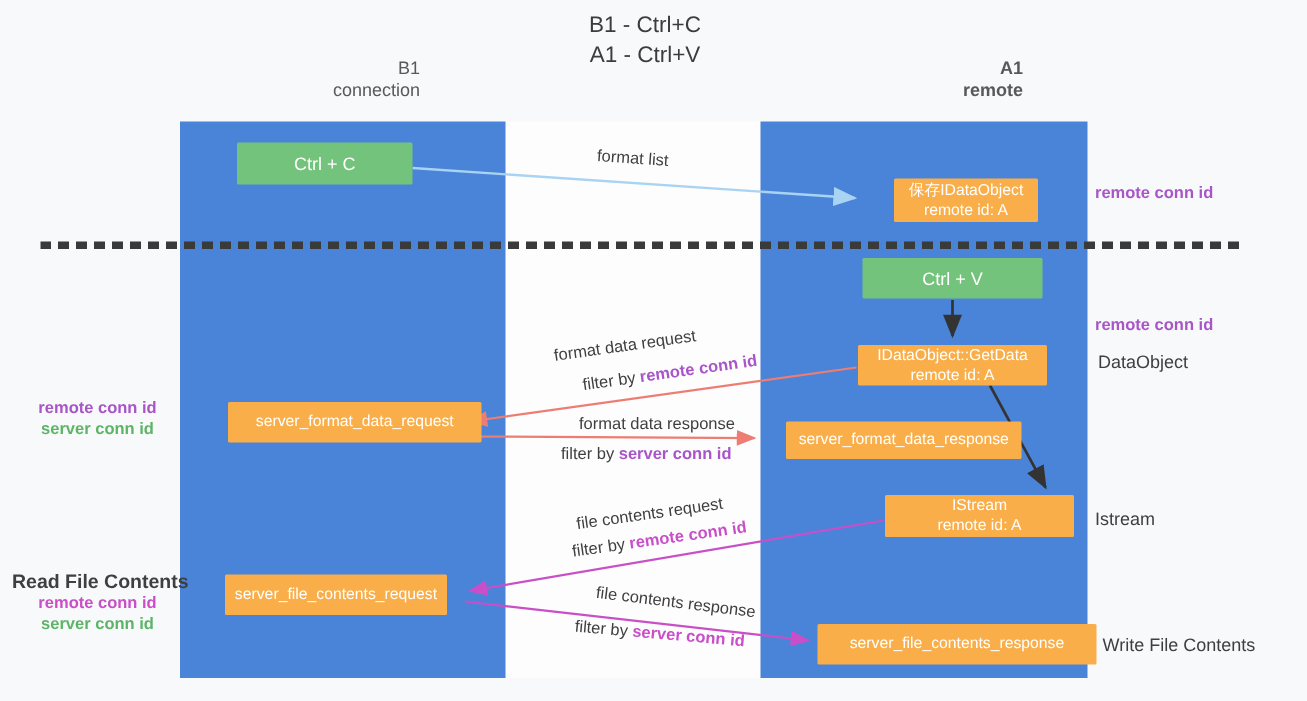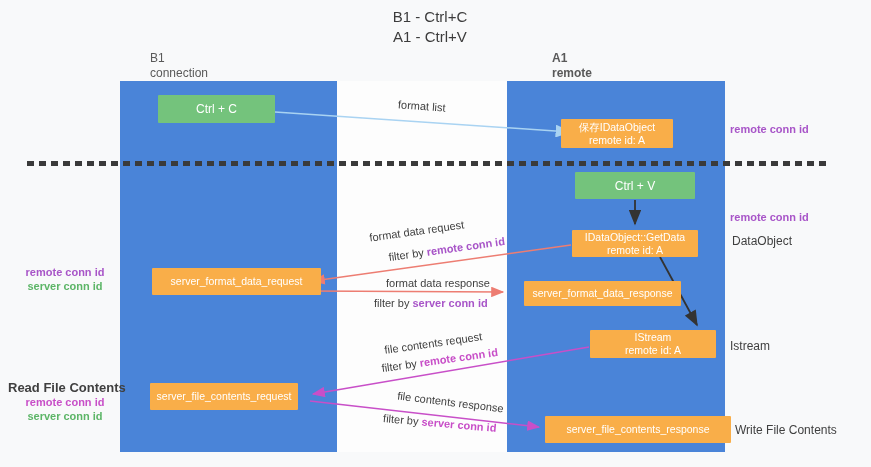--- a/index.html
+++ b/index.html
@@ -1,33 +1,33 @@
 <!DOCTYPE html>
 <html><head>
 <meta charset="utf-8">
 <style>
   html,body{margin:0;padding:0;}
   body{font-family:"Liberation Sans","DejaVu Sans",sans-serif;background:#f8f8f8;}
   .canvas{position:relative;width:871px;height:467px;background:#f8f9fa;overflow:hidden;}
   .abs{position:absolute;}
   .title{top:7px;left:0;width:860px;text-align:center;font-size:15px;line-height:20px;color:#3c3c3c;z-index:4;}
-  .colhead{top:51px;width:130px;text-align:left;font-size:12px;line-height:15px;color:#595959;z-index:4;}
+  .colhead{top:38px;width:130px;text-align:right;font-size:12px;line-height:15px;color:#595959;z-index:4;}
   .colhead.left{left:150px;}
   .colhead.right{left:552px;font-weight:bold;}
   .lifeline{top:81px;height:371px;background:#4a84d8;z-index:1;}
   .lifeline.left{left:120px;width:217px;}
   .lifeline.right{left:507px;width:218px;}
   .gapband{left:337px;top:81px;width:170px;height:371px;background:#fdfdfd;z-index:0;}
   svg.overlay{position:absolute;left:0;top:0;z-index:2;}
   .node{z-index:3;display:flex;flex-direction:column;align-items:center;justify-content:center;
         text-align:center;color:#ffffff;border-radius:1px;}
   .green{background:#74c37c;font-size:12px;}
   .orange{background:#f9ae49;font-size:10.5px;line-height:13px;}
   .n-ctrlc{left:158px;top:95px;width:117px;height:28px;}
-  .n-save{left:561px;top:119px;width:112px;height:29px;}
+  .n-save{left:596px;top:119px;width:96px;height:29px;}
   .n-ctrlv{left:575px;top:172px;width:120px;height:27px;}
   .n-getdata{left:572px;top:230px;width:126px;height:27px;}
   .n-fmtreq{left:152px;top:268px;width:169px;height:27px;}
   .n-fmtresp{left:524px;top:281px;width:157px;height:25px;}
   .n-istream{left:590px;top:330px;width:126px;height:28px;}
   .n-filereq{left:150px;top:383px;width:148px;height:27px;}
   .n-fileresp{left:545px;top:416px;width:186px;height:27px;}
   .dashline{left:27px;top:161px;width:803px;height:5px;z-index:5;
             background:repeating-linear-gradient(90deg,#3a3a3a 0 7px,rgba(0,0,0,0) 7px 12px);}
   .elabel{z-index:4;font-size:11px;color:#3f3f3f;white-space:nowrap;}

